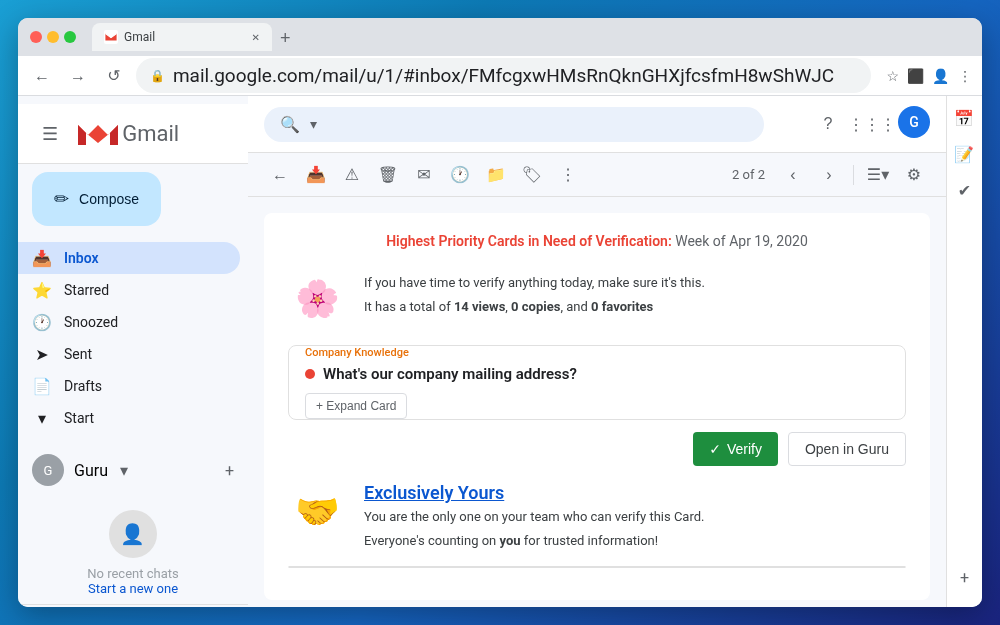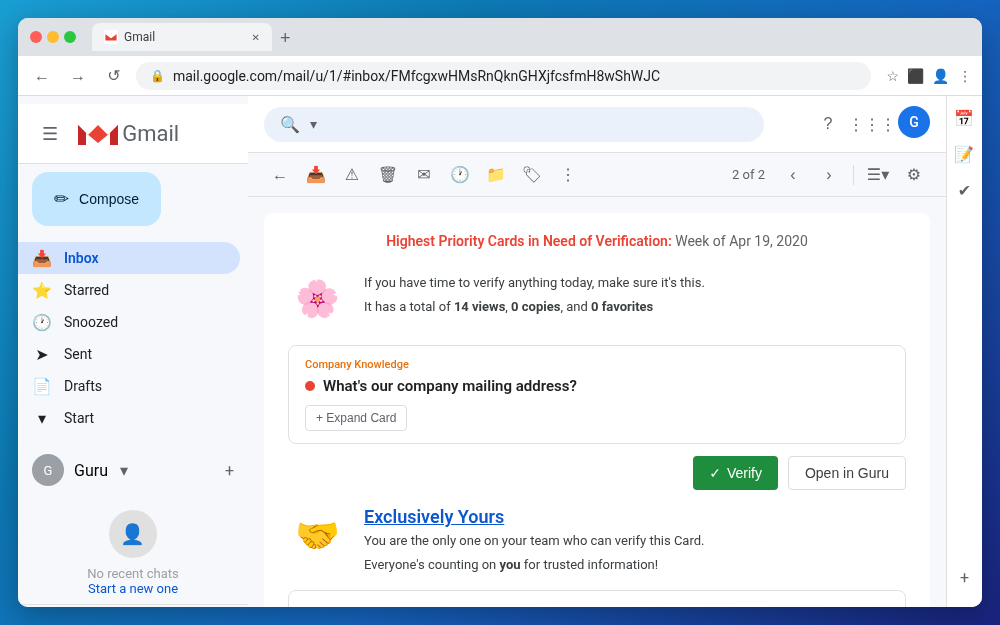--- a/index.html
+++ b/index.html
@@ -119,21 +119,21 @@
       border: none;
       border-radius: 20px;
       padding: 6px 14px;
       font-size: 13px;
       color: #202124;
       display: flex;
       align-items: center;
       gap: 8px;
     }
     .address-input .lock-icon { color: #5f6368; font-size: 12px; }
-    .address-url { font-size: 14px; color: #202124; }
+    .address-url { font-size: 19px; color: #202124; }
     .address-right { display: flex; gap: 8px; align-items: center; margin-left: 8px; }
     .addr-icon { color: #5f6368; font-size: 14px; cursor: pointer; }
 
     .gmail-layout {
       display: flex;
       flex: 1;
       overflow: hidden;
     }
 
     
@@ -323,21 +323,21 @@
       color: #3c4043;
       margin-top: 4px;
       line-height: 1.5;
     }
     .card-desc strong { font-weight: 700; text-align: right; }
 
     
     .knowledge-card {
       border: 1px solid #e0e0e0;
       border-radius: 8px;
-      padding: 12px 16px;
+      padding: 0 16px;
       margin-bottom: 12px;
     }
     .card-tag {
       font-size: 11px;
       color: #e8710a;
       font-weight: 500;
       margin-bottom: 6px;
     }
     .card-question {
       display: flex;

